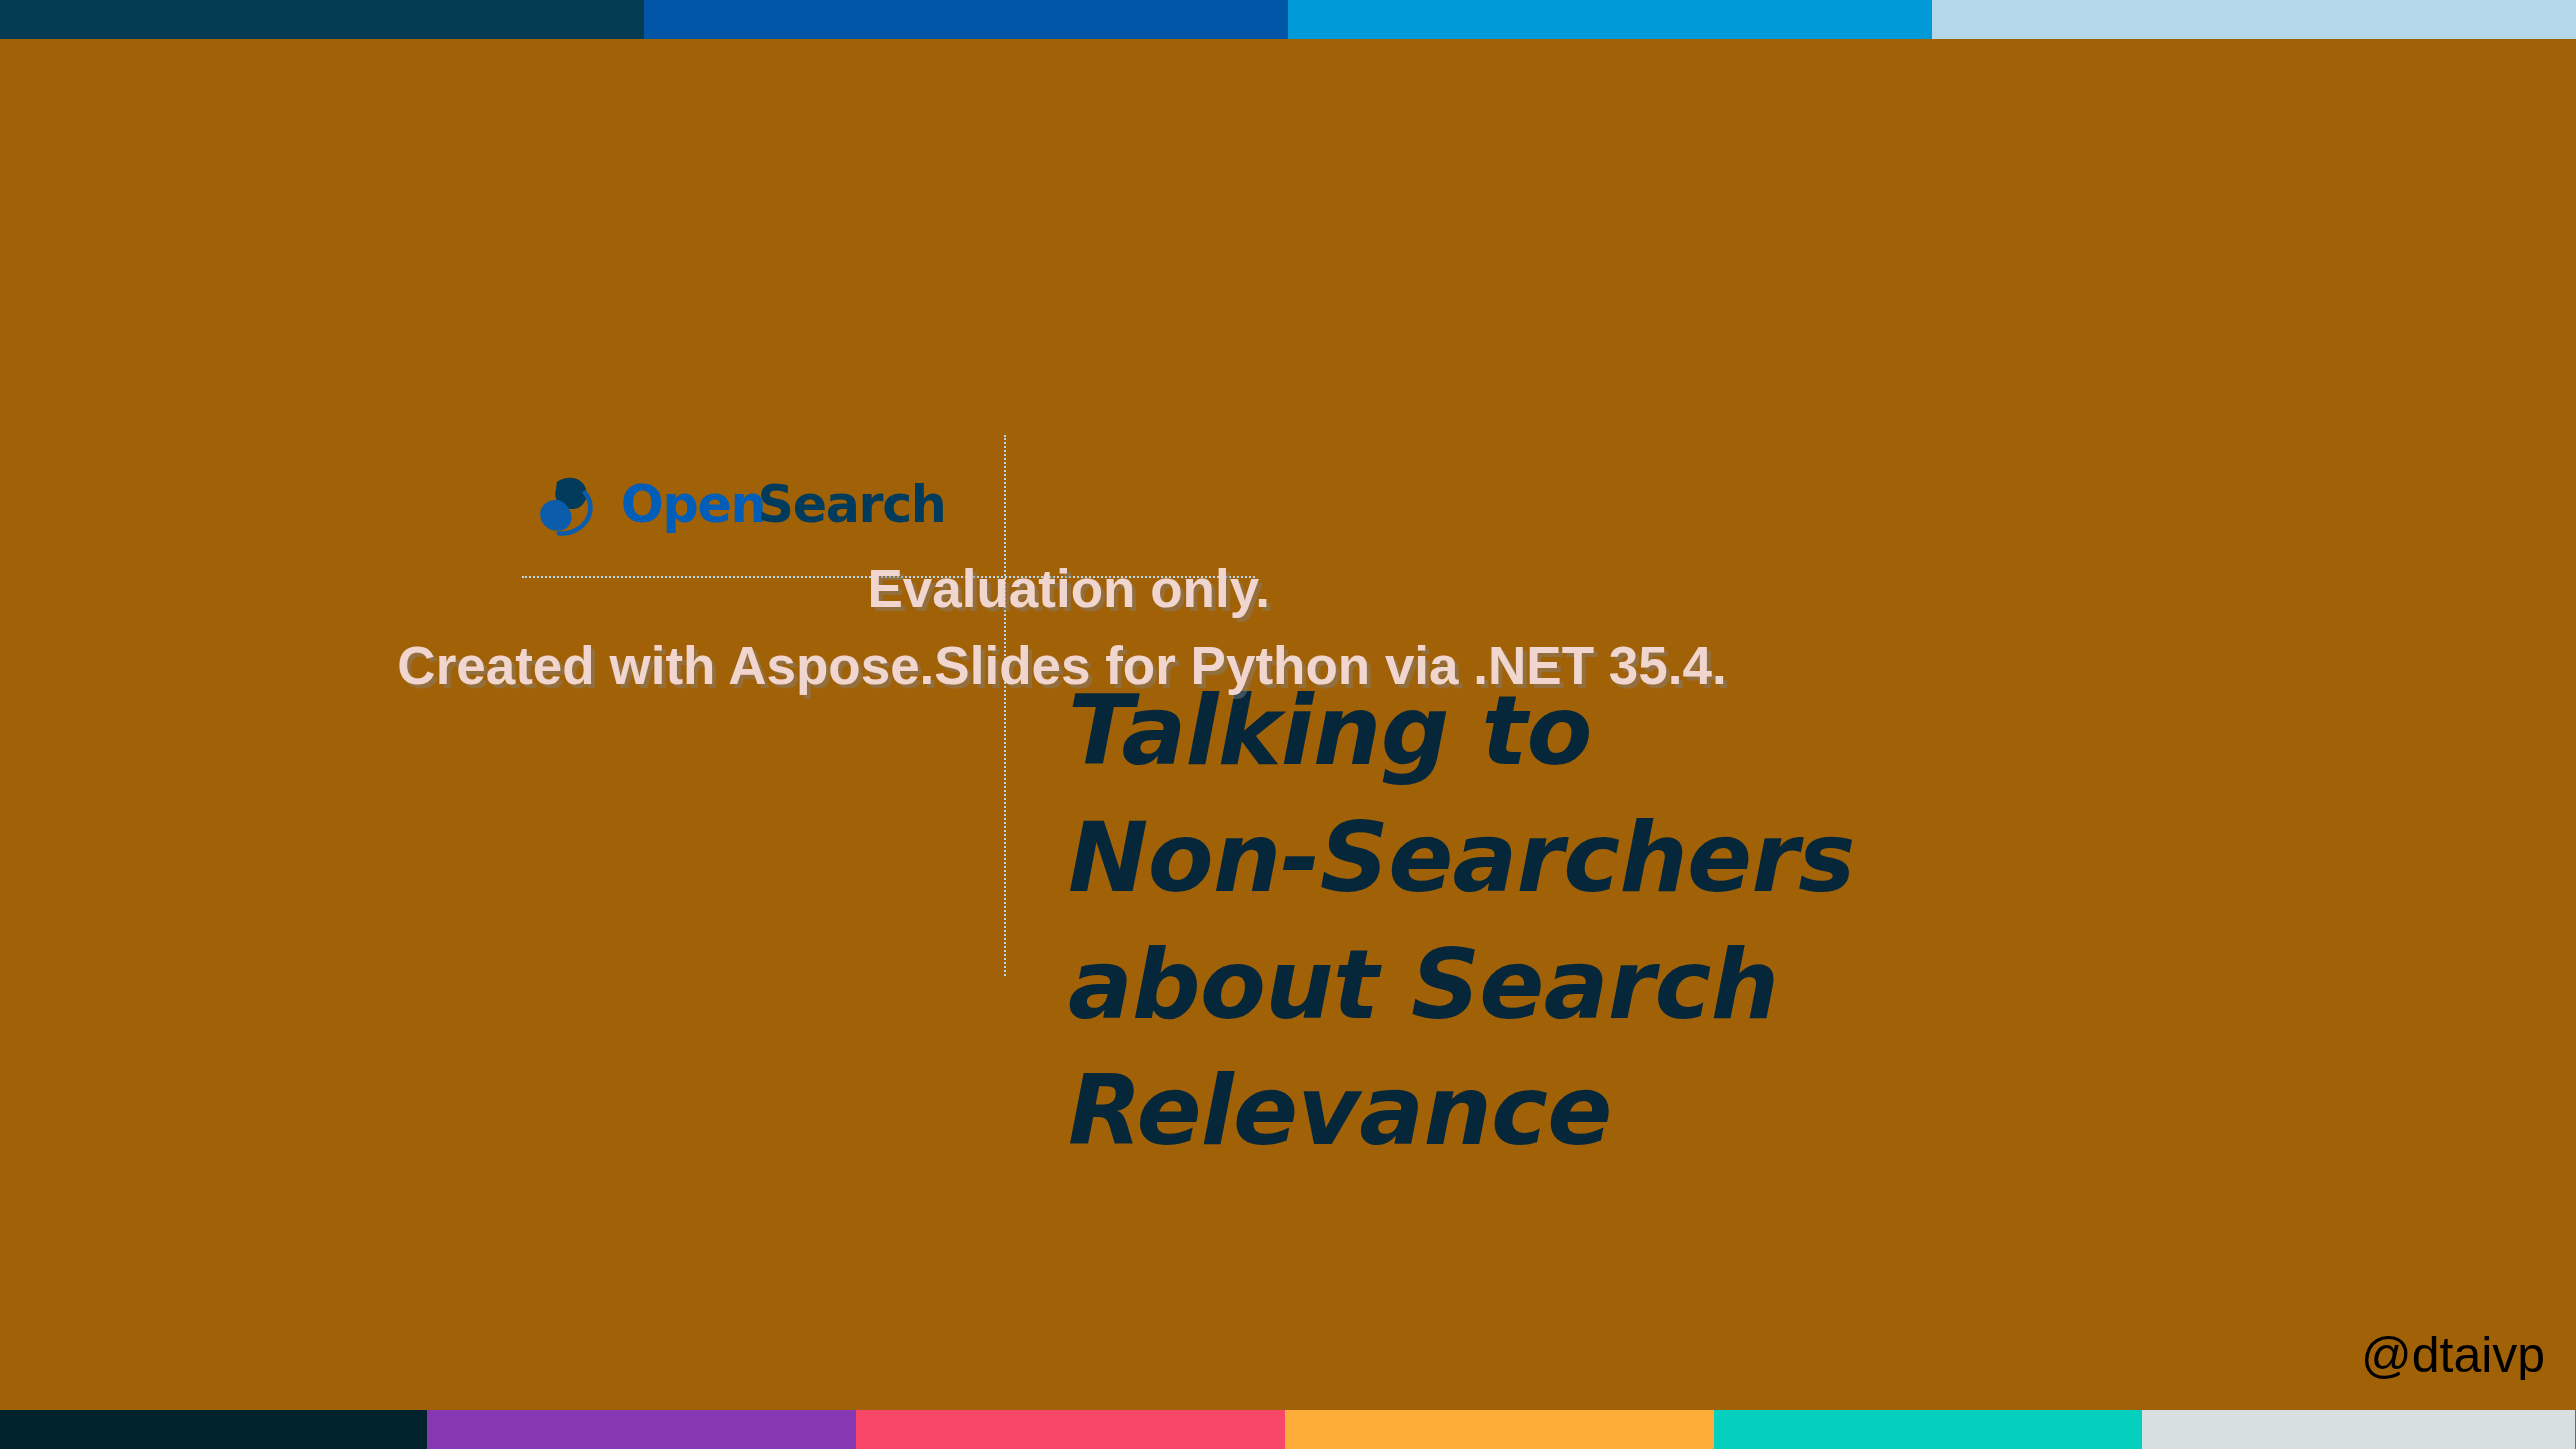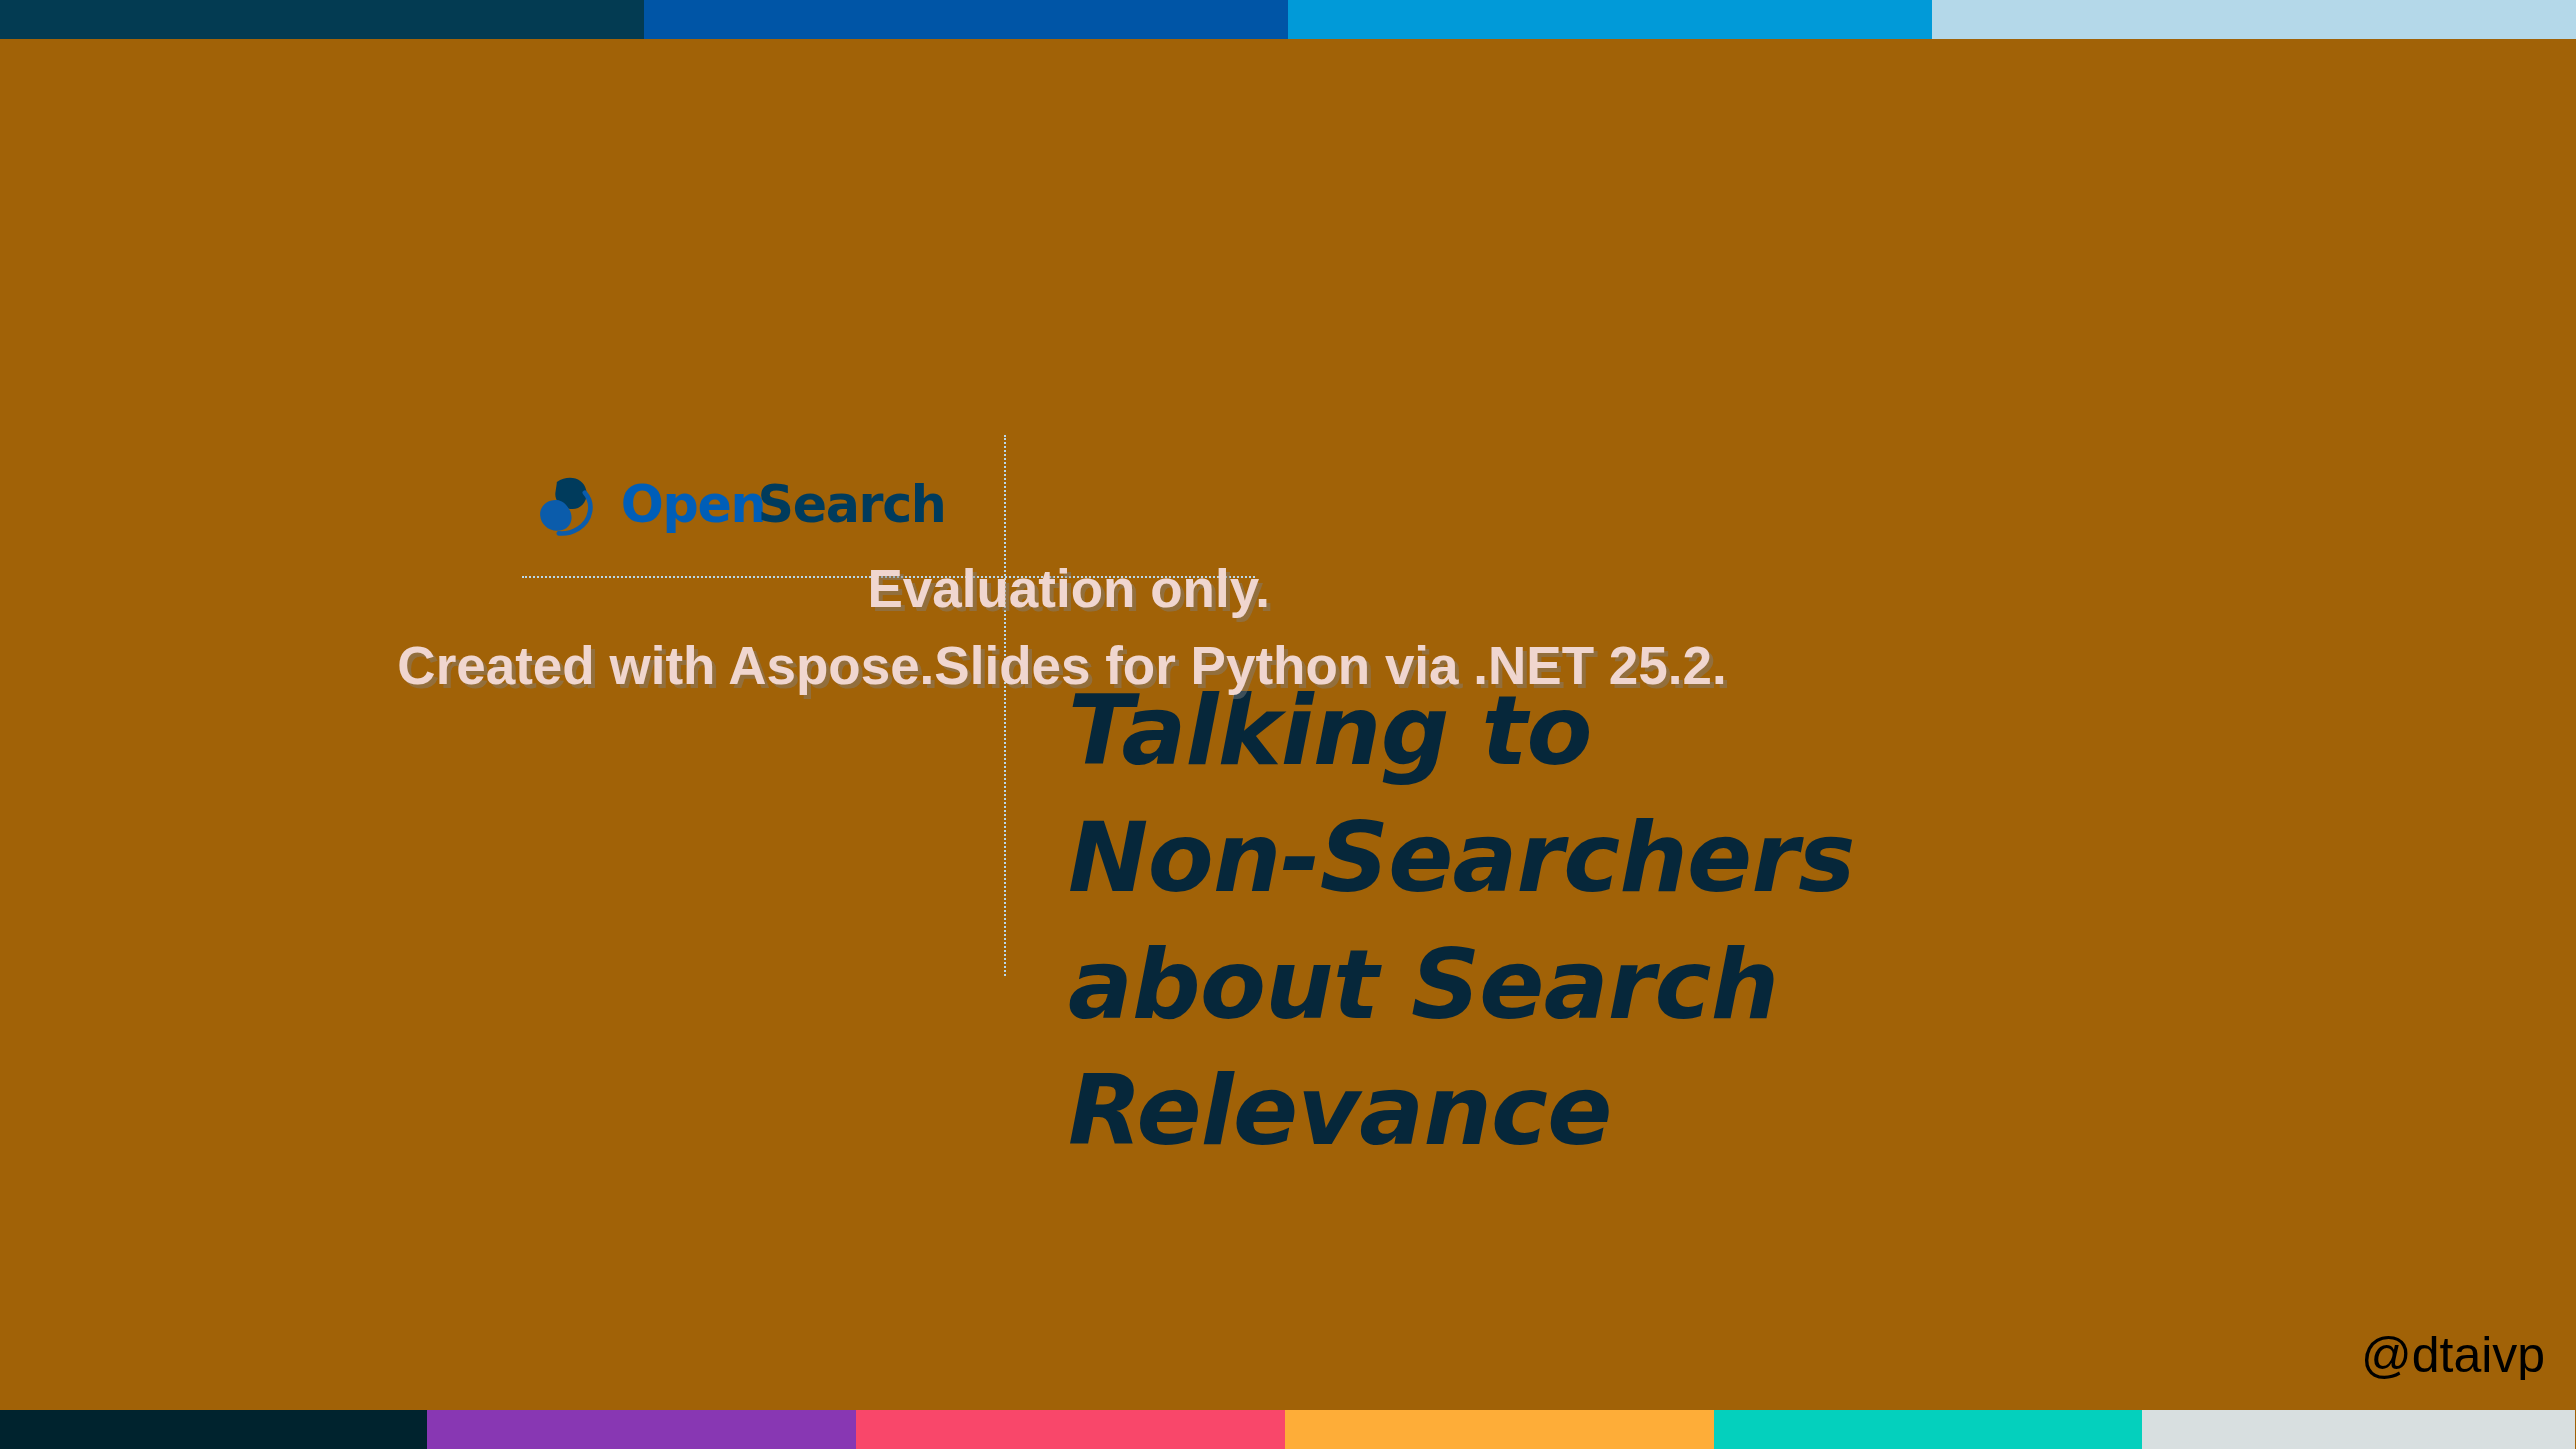--- a/index.html
+++ b/index.html
@@ -152,21 +152,21 @@
 
   <h1 class="title" style="color: rgb(6, 39, 58);">
     <span class="line">Talking to</span>
     <span class="line">Non-Searchers</span>
     <span class="line">about Search</span>
     <span class="line">Relevance</span>
   </h1>
 
   <div class="watermark" style="color: rgb(240, 214, 207);">
     <span class="wline l1">Evaluation only.</span>
-    <span class="wline l2">Created with Aspose.Slides for Python via .NET 25.2.</span>
+    <span class="wline l2">Created with Aspose.Slides for Python via .NET 35.4.</span>
   </div>
 
   <div class="handle">@dtaivp</div>
 
   <div class="bottombar">
     <div class="seg" style="background: rgb(0, 35, 46); width: 427px;"></div>
     <div class="seg" style="background: rgb(136, 55, 179); width: 429px;"></div>
     <div class="seg" style="background: rgb(249, 71, 106); width: 429px;"></div>
     <div class="seg" style="background: rgb(254, 173, 56); width: 429px;"></div>
     <div class="seg" style="background: rgb(4, 208, 189); width: 428px;"></div>

